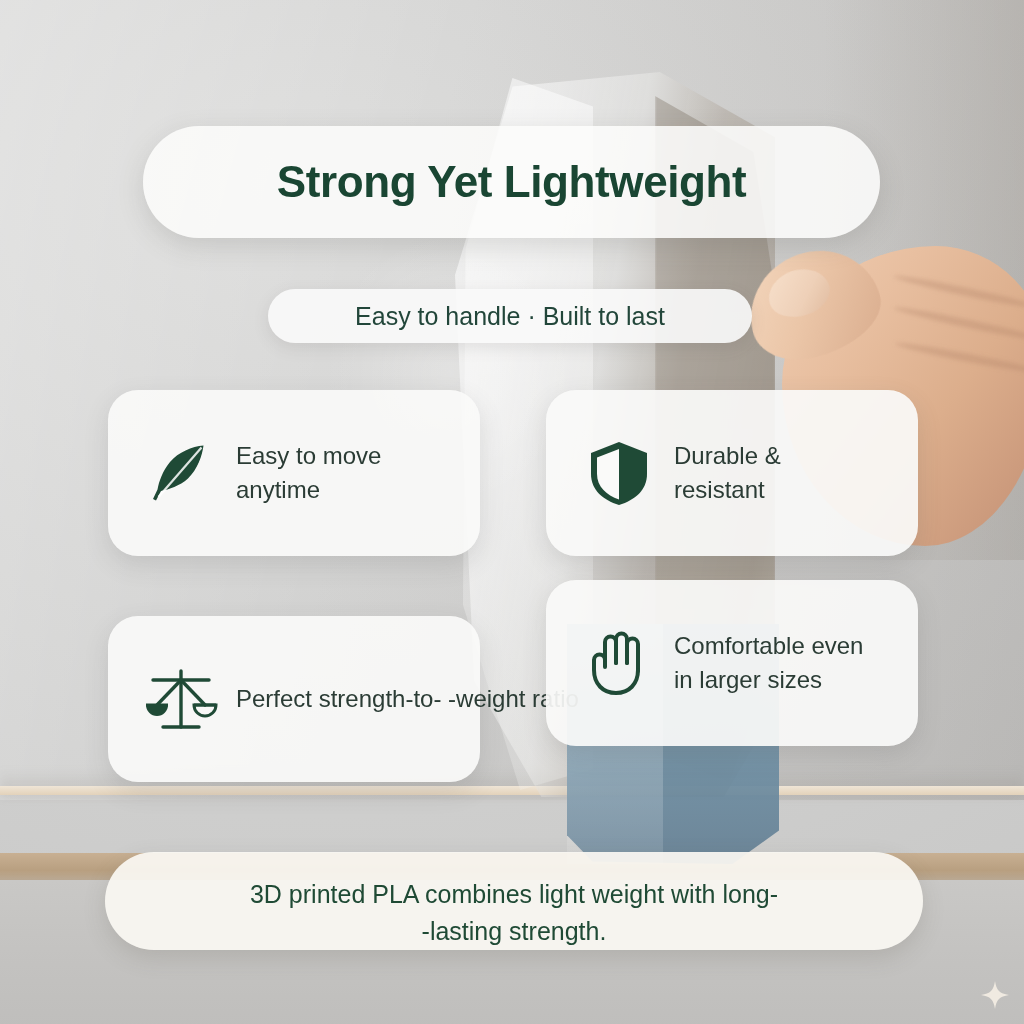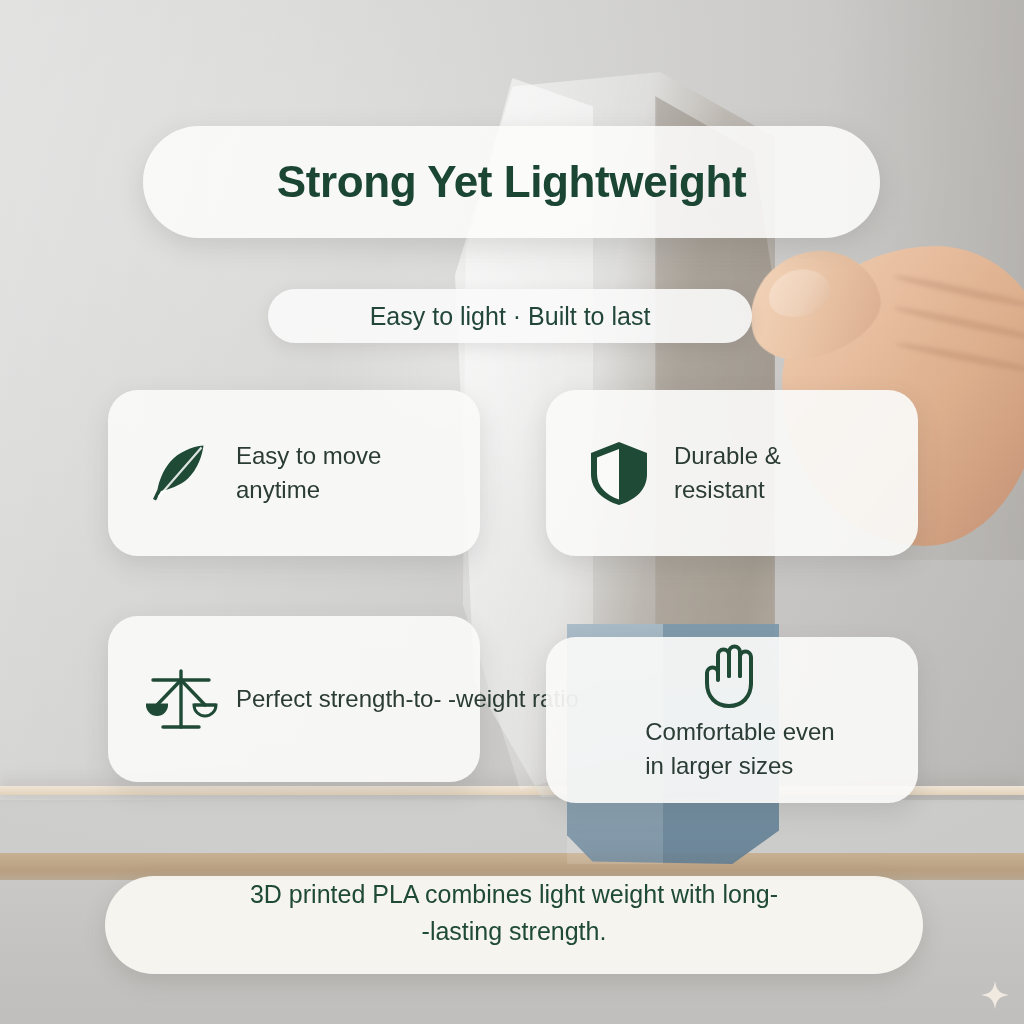--- a/index.html
+++ b/index.html
@@ -197,47 +197,47 @@
     background: rgba(250,250,249,0.92);
     box-shadow: 0 9px 24px rgba(90,88,84,0.16);
     display: flex;
     align-items: center;
     padding: 0 18px 0 34px;
     box-sizing: border-box;
   }
   .card-1 { left: 108px; top: 390px; }
   .card-2 { left: 546px; top: 390px; }
   .card-3 { left: 108px; top: 616px; }
-  .card-4 { left: 546px; top: 637px; flex-direction: column; }
+  .card-4 { left: 546px; top: 580px; }
 
   .card-icon {
     width: 78px;
     height: 78px;
     flex: 0 0 78px;
     display: flex;
     align-items: center;
     justify-content: center;
     margin-right: 16px;
   }
   .card-label {
     font-size: 24px;
     line-height: 34px;
     color: #2b3c35;
     white-space: pre-line;
   }
   .card-label.overflow { white-space: nowrap; }
 
   .bottom-banner {
     position: absolute;
-    left: 105px; top: 876px; width: 818px; height: 98px;
+    left: 105px; top: 852px; width: 818px; height: 98px;
     border-radius: 49px;
     background: rgba(250,248,242,0.93);
     box-shadow: 0 8px 22px rgba(95,88,78,0.18);
     display: flex;
-    align-items: flex-start;
+    align-items: flex-end;
     justify-content: center;
     text-align: center;
   }
   .bottom-text {
     font-size: 25px;
     line-height: 37px;
     color: #1f4a35;
     white-space: pre-line;
   }
 
@@ -278,21 +278,21 @@
     <div class="knuckle-line" style="left:152px;top:126px;width:150px;height:8px;transform:rotate(11deg);"></div>
     <div class="thumb"></div>
     <div class="nail"></div>
   </div>
 
   <div class="title-pill">
     <div class="title-text">Strong Yet Lightweight</div>
   </div>
 
   <div class="subtitle-pill">
-    <div class="subtitle-text">Easy to light · Built to last</div>
+    <div class="subtitle-text">Easy to handle · Built to last</div>
   </div>
 
   <div class="card card-2">
     <div class="card-icon">
       <svg width="70" height="70" viewBox="0 0 70 70">
         <path d="M35 4 7 15v21c0 16 12 26 28 31 16-5 28-15 28-31V15L35 4z" fill="#1f4a36"></path>
         <path d="M35 11 13 19.5V36c0 12.5 9.3 21.2 22 25.6V11z" fill="#fafaf9"></path>
       </svg>
     </div>
     <div class="card-label">Durable &amp;

